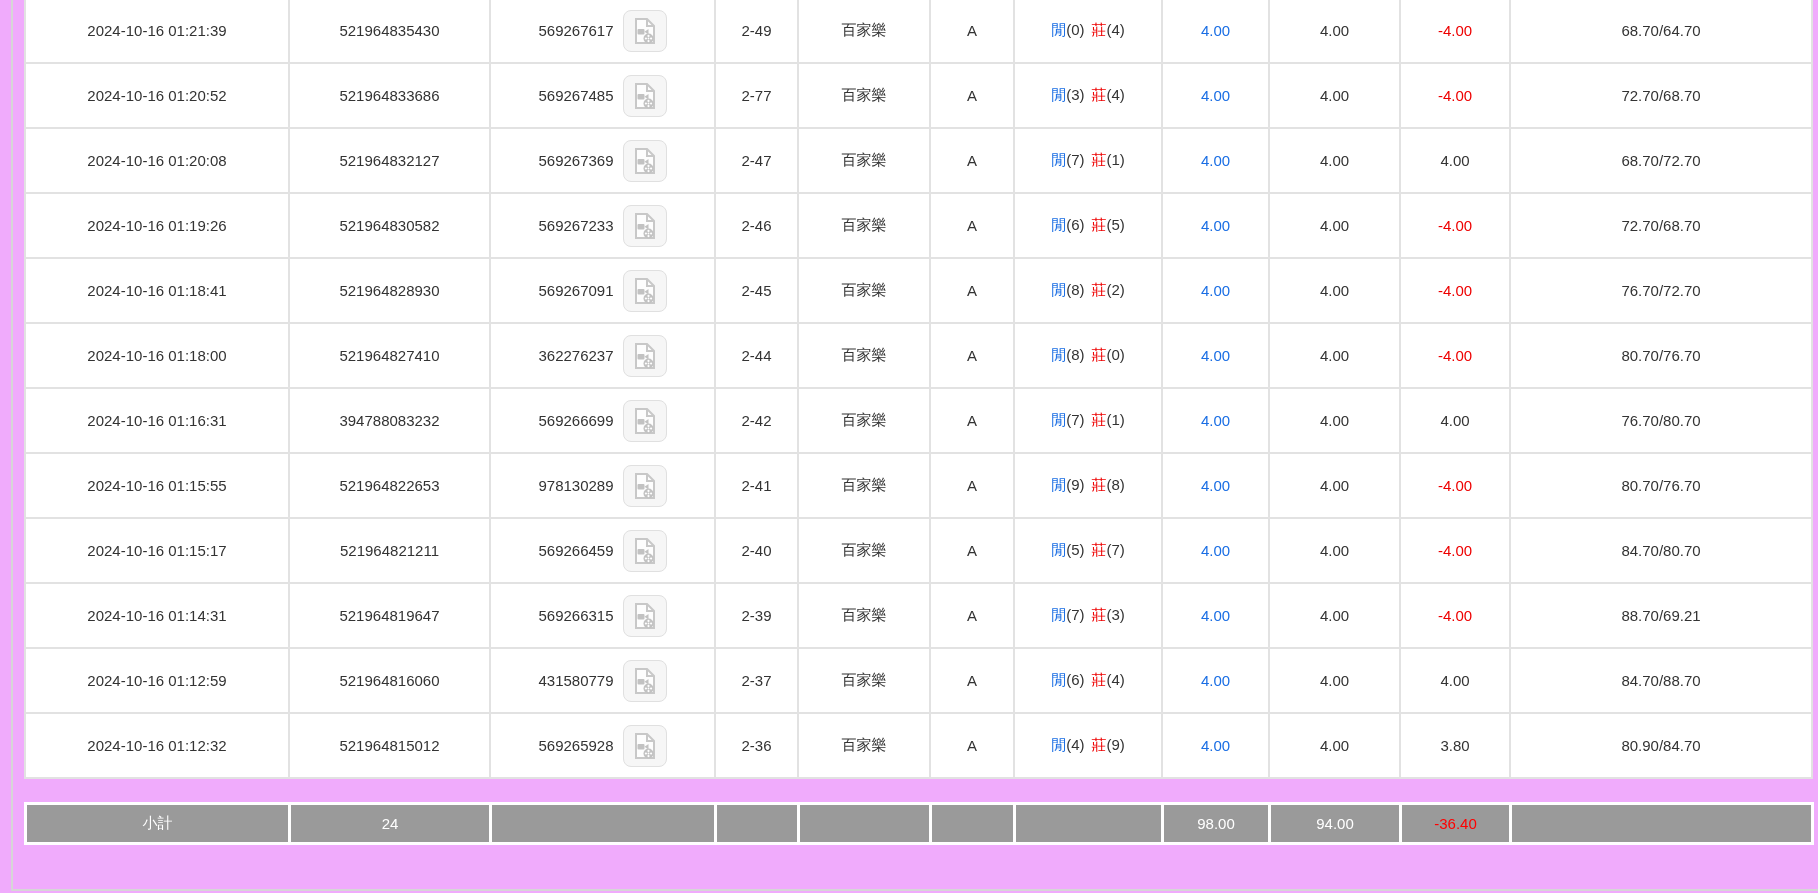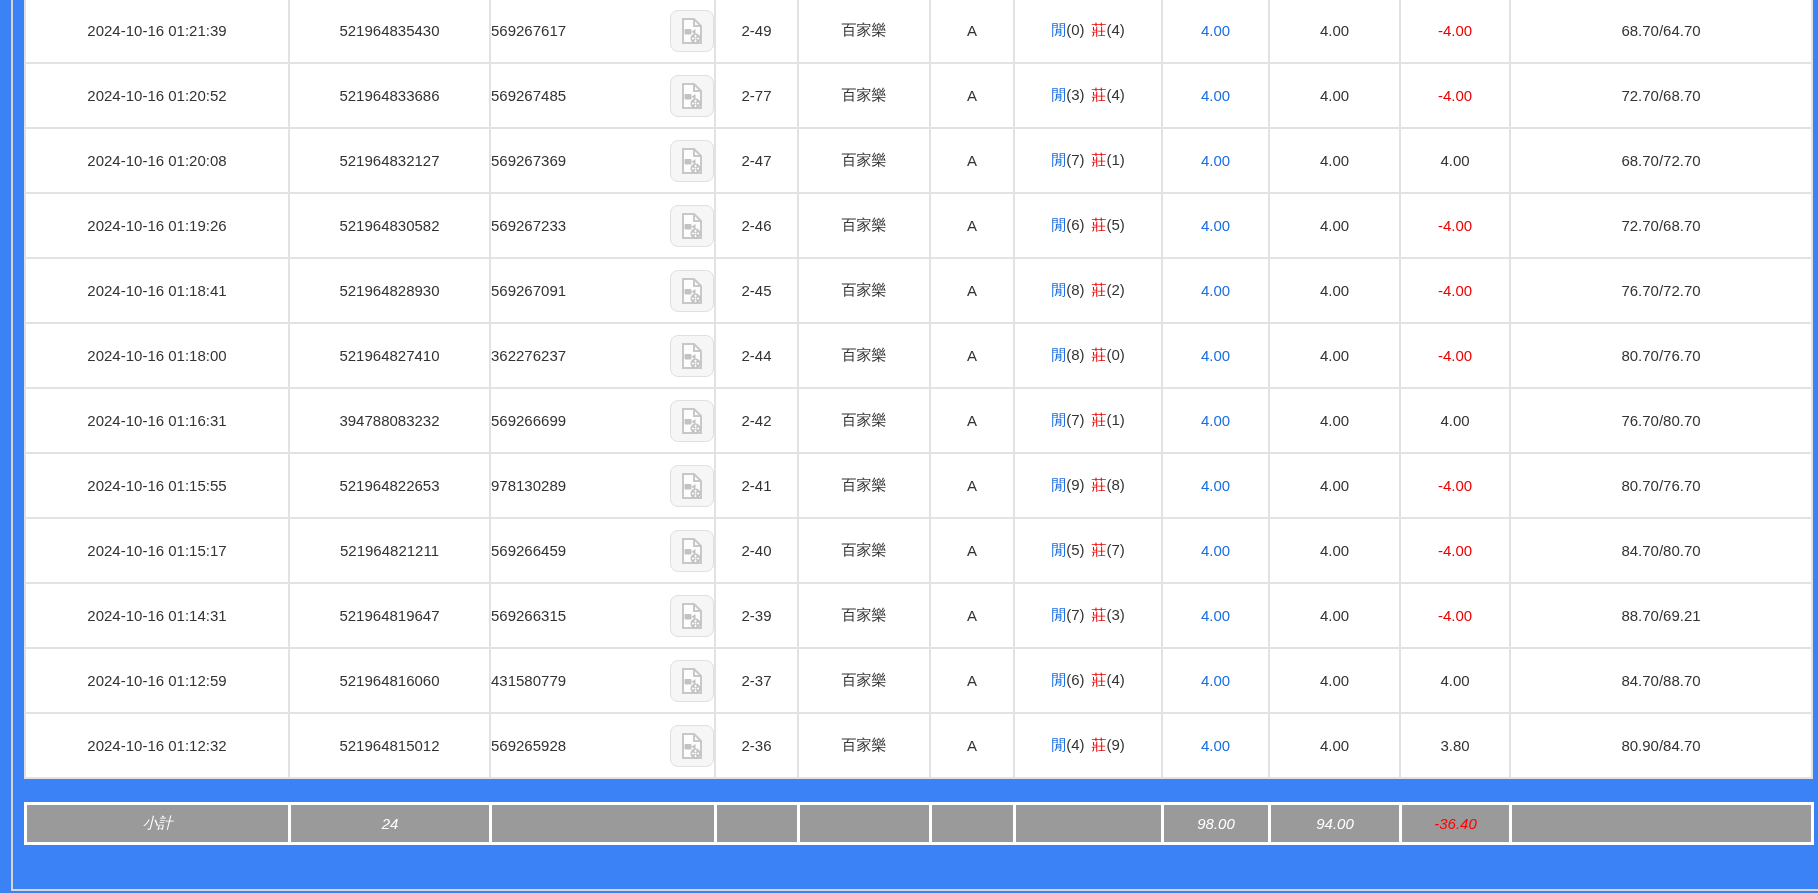--- a/index.html
+++ b/index.html
@@ -1,39 +1,39 @@
 <!DOCTYPE html>
 <html><head>
 <meta charset="utf-8">
 <style>
   * { box-sizing: border-box; }
   html,body { margin:0; padding:0; background:#fff; }
   body { font-family:"Liberation Sans","DejaVu Sans",sans-serif; }
-  .stage { position:relative; width:1818px; height:893px; overflow:hidden; background:#3b82f6; }
+  .stage { position:relative; width:1818px; height:893px; overflow:hidden; background:#f0abfc; }
 
   .panel-left-border { position:absolute; left:11px; top:0; width:2px; height:889px; background:#d6d6d6; }
   .panel-bottom-border { position:absolute; left:11px; right:0; top:889px; height:2px; background:#d6d6d6; }
 
   table.grid { position:absolute; left:24px; top:-3px; width:1787px;
                border-collapse:collapse; table-layout:fixed; font-size:15px; color:#333; }
   table.grid td { border:2px solid #e2e2e2; height:65px; padding:0;
                   text-align:center; vertical-align:middle; background:#fff; }
 
   .c-blue { color:#1a6ee4; }
   .c-red  { color:#ee0000; }
   .banker-gap { margin-left:7px; }
 
-  .gameid-wrap { display:flex; align-items:center; justify-content:space-between; gap:9px; }
+  .gameid-wrap { display:flex; align-items:center; justify-content:center; gap:9px; }
   .video-btn { width:44px; height:42px; border:1px solid #e0e0e0; border-radius:8px;
                background:#f6f6f6; display:inline-flex; align-items:center; justify-content:center;
                cursor:pointer; padding:0; }
   .video-btn svg { display:block; }
 
   table.summary { position:absolute; left:24px; top:802px; width:1787px;
-                  border-collapse:collapse; table-layout:fixed; font-size:15px;font-style:italic; }
+                  border-collapse:collapse; table-layout:fixed; font-size:15px; }
   table.summary td { background:#9a9a9a; border:3px solid #ffffff; height:40px;
                      padding:0; text-align:center; vertical-align:middle; color:#fff; }
   table.summary td.neg { color:#ff0000; }
 </style>
 </head>
 <body>
 
 <div class="stage">
   <div class="panel-left-border"></div>
 

